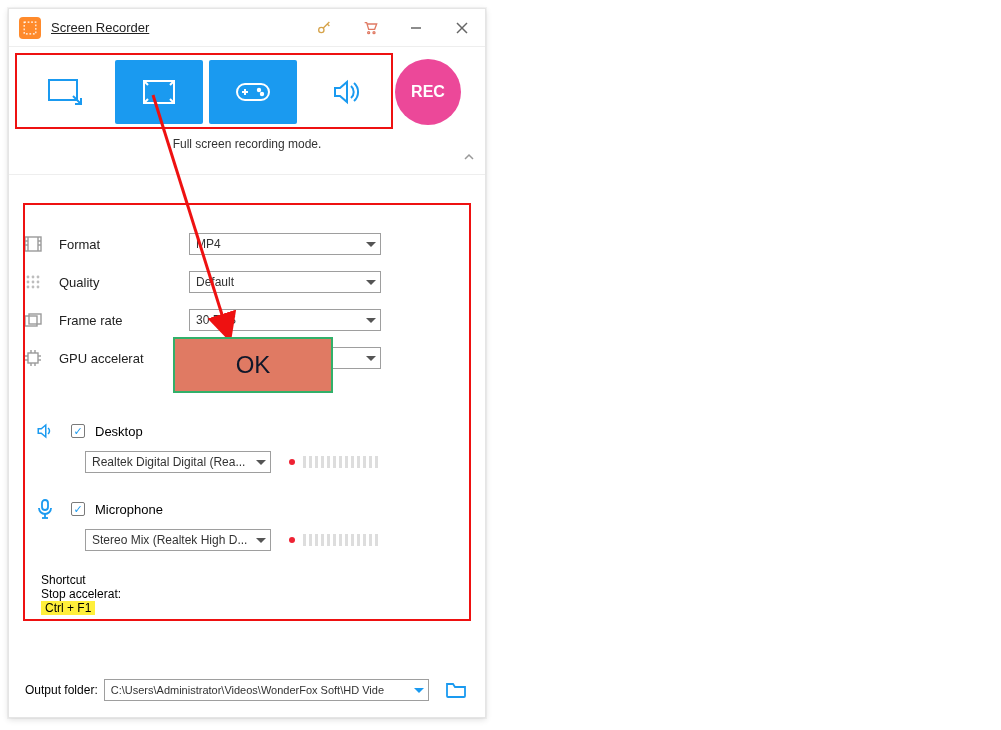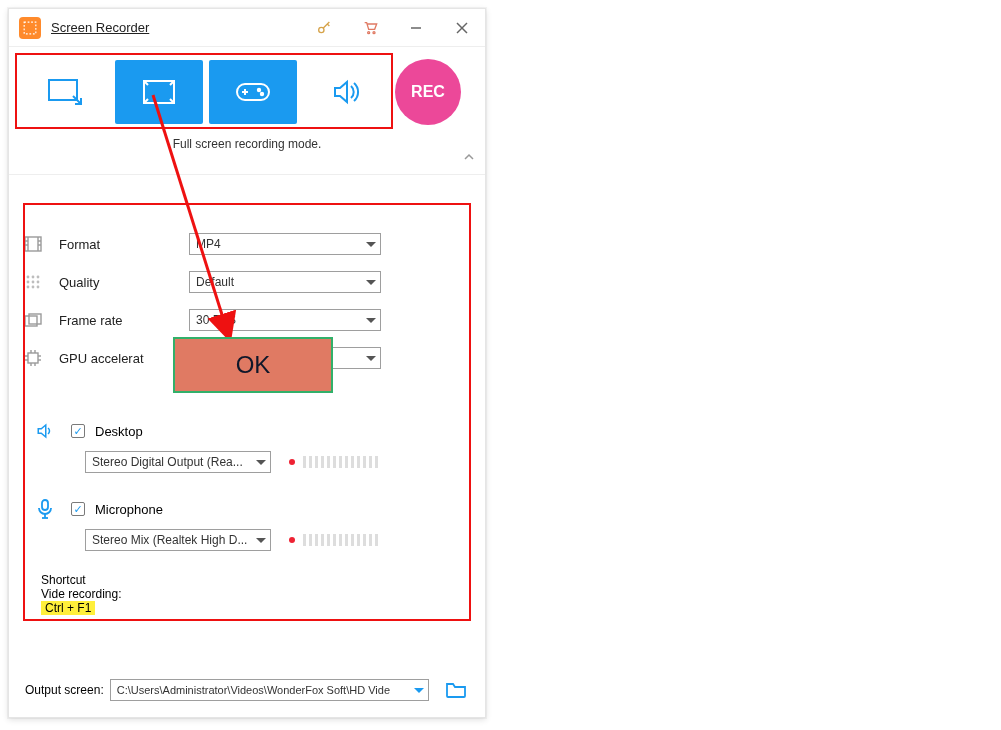--- a/index.html
+++ b/index.html
@@ -464,21 +464,21 @@
           <svg width="18" height="18" viewBox="0 0 24 24" fill="none" stroke="#1a9af0" stroke-width="2">
               <path d="M3 9v6h4l6 5V4l-6 5H3z"></path>
               <path d="M16 8a5 5 0 0 1 0 8"></path>
             </svg>
         </span>
         <span class="checkbox">✓</span>
         <span>Desktop</span>
       </div>
       <div class="audio-device-row">
         <div class="dropdown" style="min-width:186px">
-          <span class="dd-text">Stereo Digital Output (Rea...</span>
+          <span class="dd-text">Realtek Digital Digital (Rea...</span>
           <span class="dd-caret"></span>
         </div>
         <span class="level-meter">
           <span class="dot"></span>
           <span class="bar"></span>
             <span class="bar"></span>
             <span class="bar"></span>
             <span class="bar"></span>
             <span class="bar"></span>
           <span class="bar"></span>
@@ -527,27 +527,27 @@
             <span class="bar"></span>
           <span class="bar"></span>
             <span class="bar"></span>
             <span class="bar"></span>
         </span>
       </div>
     </div>
 
     <div class="shortcut-row">
       <span class="s-label">Shortcut</span>
-      <span class="s-action">Vide recording:</span>
+      <span class="s-action">Stop accelerat:</span>
       <span class="hotkey">Ctrl + F1</span>
     </div>
   </div>
 
   <div class="output-row">
-    <span class="of-label">Output screen:</span>
+    <span class="of-label">Output folder:</span>
     <div class="of-input">
       <span class="dd-text">C:\Users\Administrator\Videos\WonderFox Soft\HD Vide</span>
       <span class="dd-caret"></span>
     </div>
     <span class="folder-btn">
       <svg width="22" height="18" viewBox="0 0 22 18" fill="none" stroke="#1a9af0" stroke-width="1.8">
           <path d="M2 3h6l2 3h10v9a1 1 0 0 1-1 1H3a1 1 0 0 1-1-1V3z"></path>
         </svg>
     </span>
   </div>

